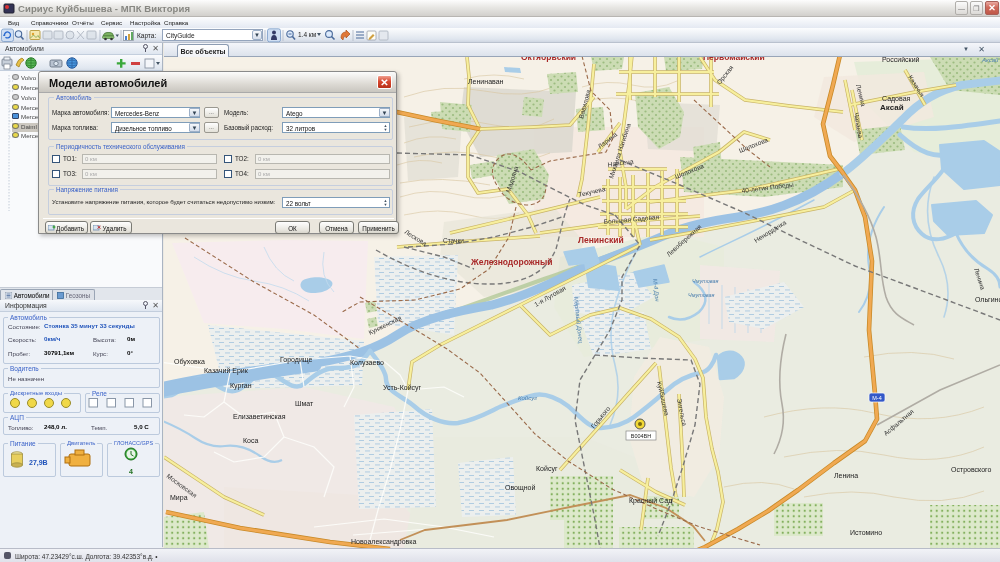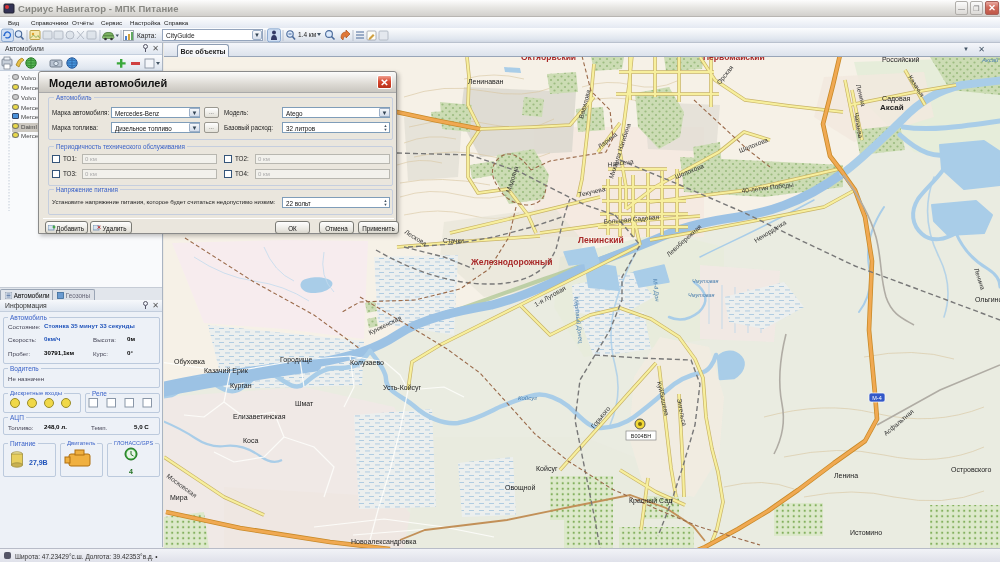--- a/index.html
+++ b/index.html
@@ -57,21 +57,21 @@
 .spindis{position:absolute;height:10px;background:#f2f1ec;border:1px solid #b8b7b0;font-size:6px;color:#aaa;padding:1px 2px;}
 .spbtn{position:absolute;right:1px;width:9px;font-size:4px;line-height:4px;text-align:center;color:#456;}
 .cb{position:absolute;width:8px;height:8px;background:#fff;border:1px solid #35557a;}
 .dbtn{position:absolute;height:13px;background:linear-gradient(#fefefe,#e8e6df 70%,#d8d5cc);border:1px solid #7a7a74;border-radius:3px;font-size:6.3px;color:#111;text-align:center;}
 
 #statusbar{left:0;top:548px;width:1000px;height:14px;background:linear-gradient(#f2f3f7,#dfe1ea);border-top:1px solid #b8bcc8;font-size:6.5px;color:#333;}
 </style></head><body>
 <div id="app">
 
   <div id="titlebar" class="abs">
-    <div id="titletext" class="abs">Сириус Навигатор - МПК Питание</div>
+    <div id="titletext" class="abs">Сириус Куйбышева - МПК Виктория</div>
   </div>
   <svg class="abs" style="left:3px;top:2px" width="12" height="12">
       <rect x="1" y="2" width="10" height="9" rx="1" fill="#335" stroke="#223"></rect>
       <circle cx="4" cy="5" r="2" fill="#d33"></circle>
     </svg>
   <div class="winbtn abs" style="left:955px;">—</div>
   <div class="winbtn abs" style="left:970px;">❐</div>
   <div id="btnclose" class="abs">✕</div>
 
   <div id="menubar" class="abs">

